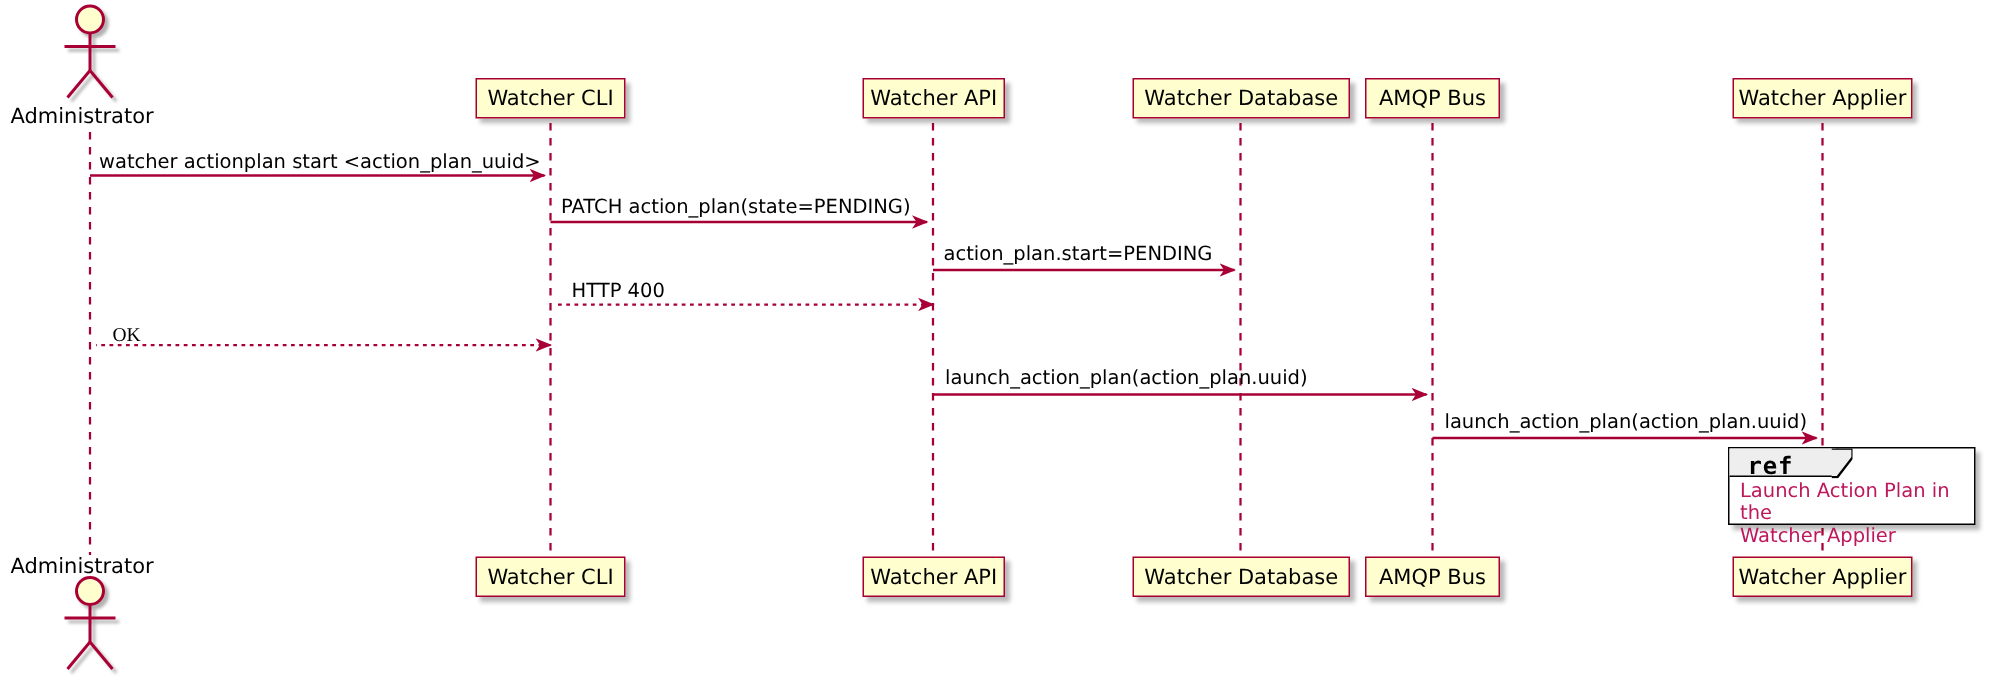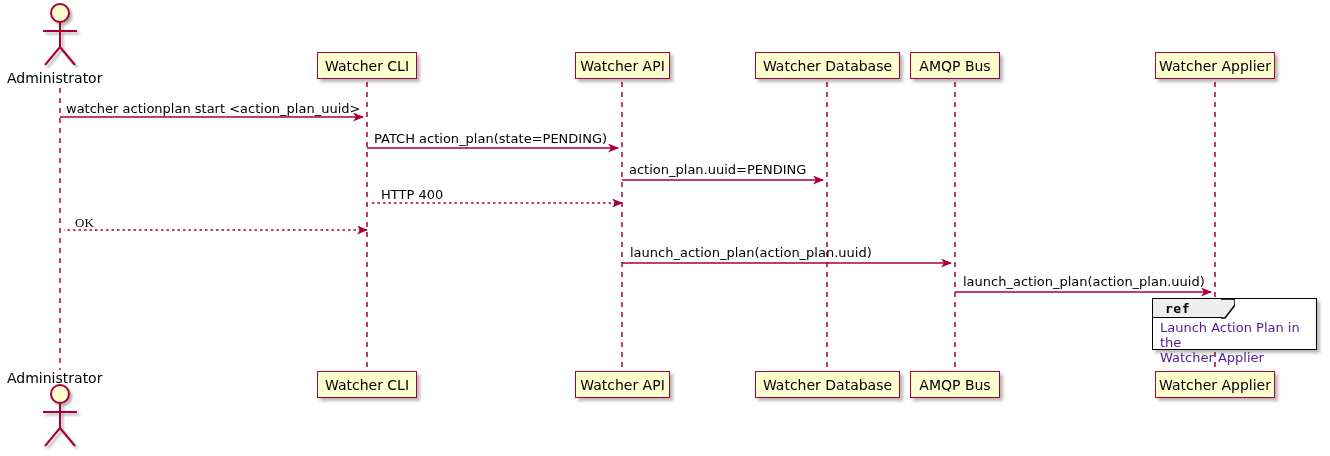--- a/index.html
+++ b/index.html
@@ -71,32 +71,32 @@
     background: #EEEEEE;
     border-right: 1.5px solid #000000;
     border-bottom: 1.5px solid #000000;
     box-sizing: border-box;
   }
   .ref-tab-label {
     position: absolute;
     left: 12px;
     top: 2px;
     font-family: "DejaVu Sans Mono", monospace;
-    font-size: 13px;
+    font-size: 16px;
     font-weight: bold;
     color: #000000;
     letter-spacing: 0.5px;
   }
   .ref-body {
     position: absolute;
     left: 7px;
     top: 21px;
     font-family: "DejaVu Sans", sans-serif;
     font-size: 13px;
-    color: #4c1d95;
+    color: #be185d;
     line-height: 15px;
     white-space: pre-line;
   }
 </style>
 </head>
 <body>
 
 <div id="diagram">
 
   <svg id="svg-layer" viewBox="0 0 1330 456" xmlns="http://www.w3.org/2000/svg">
@@ -195,21 +195,21 @@
   </div>
 
   <div class="actor-label" style="left:7px; top:70px;">Administrator</div>
 
   <div class="actor-label" style="left:7px; top:370px;">Administrator</div>
 
   <div class="msg-label" style="left:374px; top:131px;">PATCH action_plan(state=PENDING)</div>
 
   <div class="msg-label" style="left:66px; top:101px;">watcher actionplan start &lt;action_plan_uuid&gt;</div>
 
-  <div class="msg-label" style="left:629px; top:162px;">action_plan.uuid=PENDING</div>
+  <div class="msg-label" style="left:629px; top:162px;">action_plan.start=PENDING</div>
 
   <div class="msg-label" style="left:381px; top:187px;">HTTP 400</div>
 
   <div class="msg-label" style="left:75px; top:215px;font-family:Liberation Serif, serif;">OK</div>
 
   <div class="msg-label" style="left:630px; top:245px;">launch_action_plan(action_plan.uuid)</div>
 
   <div class="msg-label" style="left:963px; top:274px;">launch_action_plan(action_plan.uuid)</div>
 
   <div class="ref-frame" style="left:1152px; top:298px; width:165px; height:52px;">

